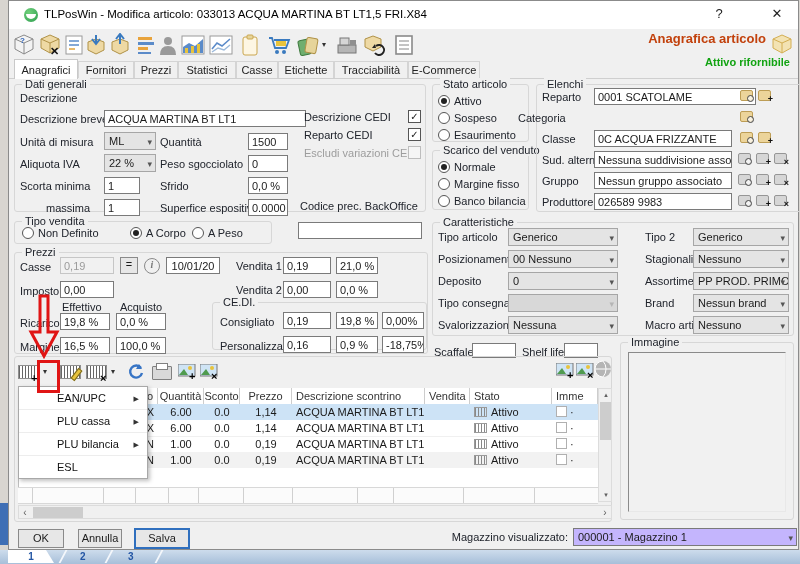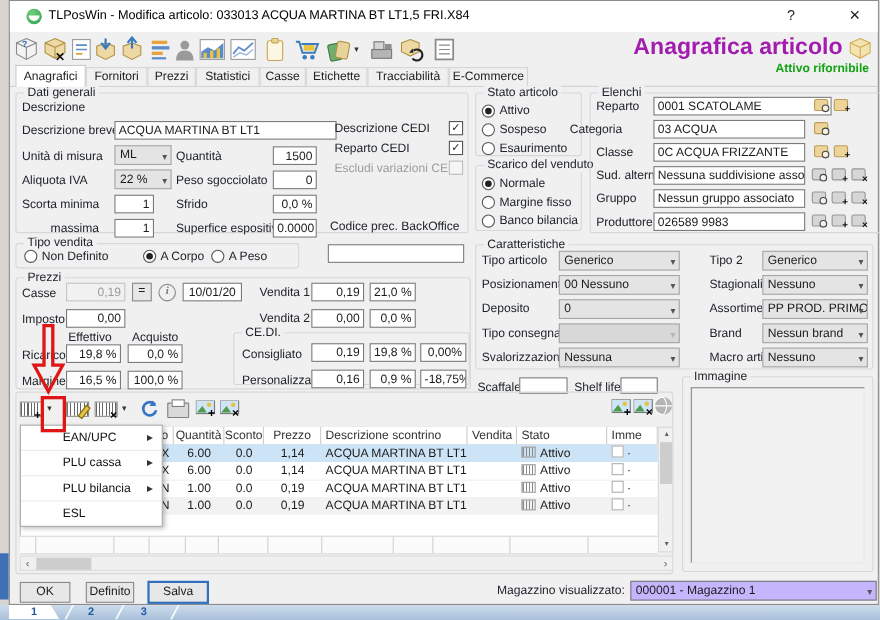--- a/index.html
+++ b/index.html
@@ -10,34 +10,34 @@
   .win{left:8px;top:0;width:791px;height:550px;background:#f0f0f0;border:1px solid #8b8b8b;box-sizing:border-box}
   .titlebar{left:9px;top:1px;width:789px;height:28px;background:#fff}
   .appico{left:24px;top:8px;width:14px;height:14px;border-radius:50%;background:radial-gradient(circle at 35% 30%, #6fcf7a, #2e9e4f);}
   .appico::after{content:"";position:absolute;left:2px;top:6px;width:10px;height:5px;background:#fff;border-radius:0 0 6px 6px}
   .title-text{left:44px;top:8px;font-size:11.5px;color:#000;white-space:nowrap}
   .capbtn{top:2px;height:24px;width:38px;text-align:center;line-height:24px;font-size:13px;color:#222;cursor:default}
   
   .tico{top:33px;width:24px;height:24px}
   .tbcaret{top:40px;font-size:8px;color:#333}
   
-  .h-title{left:540px;top:31px;width:226px;text-align:right;font-size:21px;font-weight:bold;color:#a21caf}
+  .h-title{left:540px;top:31px;width:226px;text-align:right;font-size:13px;font-weight:bold;color:#c2410c}
   .h-status{left:600px;top:56px;width:190px;text-align:right;font-size:11px;font-weight:bold;color:#12a312}
   
   .tabstrip-line{left:9px;top:78px;width:789px;height:1px;background:#cfcfcf}
   .tab{top:61px;height:17px;line-height:17px;text-align:center;background:#f0f0f0;border:1px solid #d4d4d4;border-bottom:none;box-sizing:border-box;color:#222}
   .tab.sel{top:59px;height:20px;line-height:20px;background:#fff;border-color:#c9c9c9;z-index:3}
   
   .gb{border:1px solid #d7d7d7;border-radius:3px;box-sizing:border-box}
   .lg{position:absolute;top:-7px;left:7px;background:#f0f0f0;padding:0 3px;color:#20242c;white-space:nowrap}
   .lbl{white-space:nowrap;color:#20242c}
   .lbl.dim{color:#9d9d9d}
   
   .inp{background:#fff;border:1px solid #7a7a7a;box-sizing:border-box;height:17px;line-height:14px;padding:1px 3px;white-space:nowrap;overflow:hidden}
-  .num{text-align:right}
+  .num{text-align:left}
   .ctr{text-align:center}
   .dis{background:#f1f1f1;color:#9b9b9b;border-color:#c6c6c6}
   .cmb{background:#e4e4e4;border:1px solid #a6a6a6;box-sizing:border-box;height:18px;line-height:15px;padding:1px 14px 1px 4px;white-space:nowrap;overflow:hidden}
   .cmb::after{content:"▾";position:absolute;right:3px;top:2px;font-size:9px;color:#555}
   .cmb.off{background:#d8d8d8;color:#a5a5a5}
   .cmb.off::after{color:#b5b5b5}
   
   .rb{width:12px;height:12px;border:1px solid #555;border-radius:50%;background:#fff;box-sizing:border-box}
   .rb.on::after{content:"";position:absolute;left:2px;top:2px;width:6px;height:6px;border-radius:50%;background:#222}
   .cb{width:13px;height:13px;border:1px solid #555;background:#fff;box-sizing:border-box;line-height:11px;text-align:center}
@@ -299,21 +299,20 @@
   <div class="abs lbl" style="left:454px;top:195px">Banco bilancia</div>
 
   <div class="abs gb" style="left:536px;top:84px;width:278px;height:128px">
     <span class="lg">Elenchi</span>
     </div>
   <div class="abs lbl" style="left:542px;top:91px">Reparto</div>
   <div class="abs inp" style="left:594px;top:88px;width:162px">0001 SCATOLAME</div>
   <span class="mi tan find" style="left:740px;top:90px"></span>
   <span class="mi tan add" style="left:758px;top:90px"></span>
   <div class="abs lbl" style="left:518px;top:112px">Categoria</div>
-  <div class="abs inp" style="left:594px;top:109px;width:138px">03 ACQUA</div>
   <span class="mi tan find" style="left:740px;top:111px"></span>
   <div class="abs lbl" style="left:542px;top:133px">Classe</div>
   <div class="abs inp" style="left:594px;top:130px;width:138px">0C ACQUA FRIZZANTE</div>
   <span class="mi tan find" style="left:740px;top:132px"></span>
   <span class="mi tan add" style="left:758px;top:132px"></span>
   <div class="abs lbl" style="left:542px;top:154px">Sud. alternativa</div>
   <div class="abs inp" style="left:594px;top:151px;width:138px">Nessuna suddivisione asso</div>
   <span class="mi gry find" style="left:738px;top:153px"></span>
   <span class="mi gry add" style="left:756px;top:153px"></span>
   <span class="mi gry del" style="left:774px;top:153px"></span>
@@ -559,21 +558,21 @@
   </div>
 
   <div class="abs" style="left:27px;top:294px;z-index:60">
     <svg width="34" height="66">
         <polygon points="13,2 21,2 21,38 30,38 17,62 4,38 13,38" fill="none" stroke="#e01515" stroke-width="3"></polygon>
       </svg>
     </div>
   <div class="abs redbox" style="left:37px;top:360px;width:17px;height:27px"></div>
 
   <div class="abs fbtn" style="left:18px;top:529px;width:46px">OK</div>
-  <div class="abs fbtn" style="left:78px;top:529px;width:44px">Definito</div>
+  <div class="abs fbtn" style="left:78px;top:529px;width:44px">Annulla</div>
   <div class="abs fbtn def" style="left:134px;top:528px;width:56px;height:21px">Salva</div>
   <div class="abs lbl" style="left:430px;top:531px;width:138px;text-align:right">Magazzino visualizzato:</div>
   <div class="abs cmb" style="left:573px;top:528px;width:224px;background:#c4b5fd;border-color:#7a7a7a">000001 - Magazzino 1</div>
 
   <div class="abs sheetbar"></div>
   <div class="abs sheettab1">1</div>
   <div class="abs slant" style="left:62px"></div>
   <div class="abs sheetnum" style="left:80px">2</div>
   <div class="abs slant" style="left:108px"></div>
   <div class="abs sheetnum" style="left:128px">3</div>

